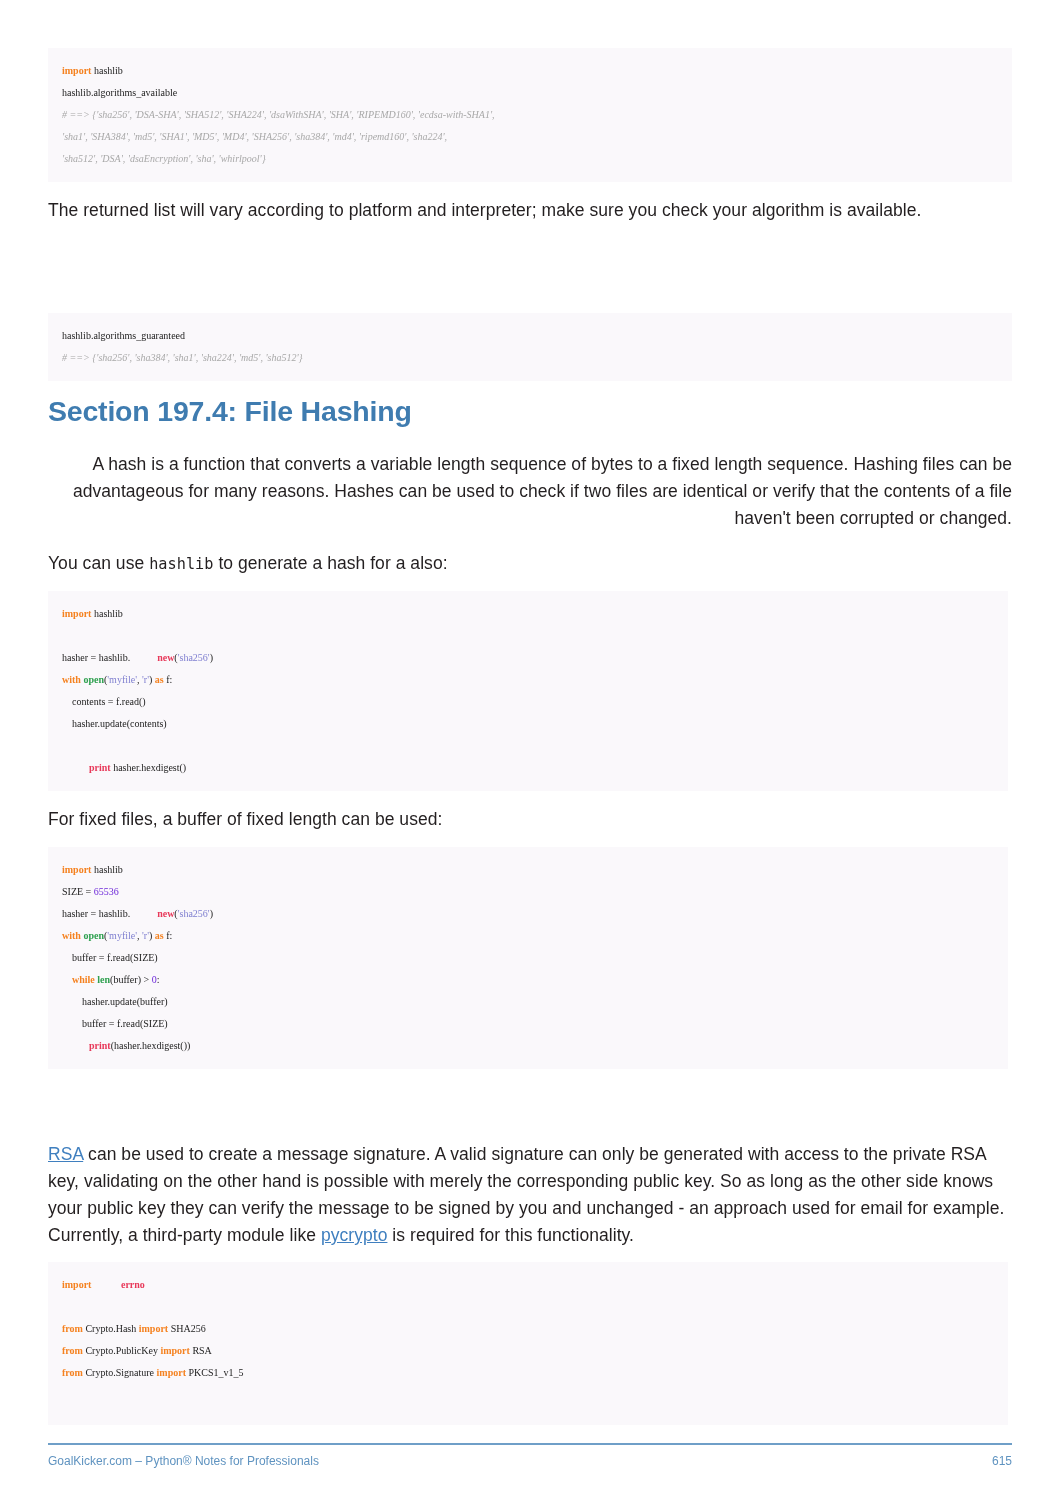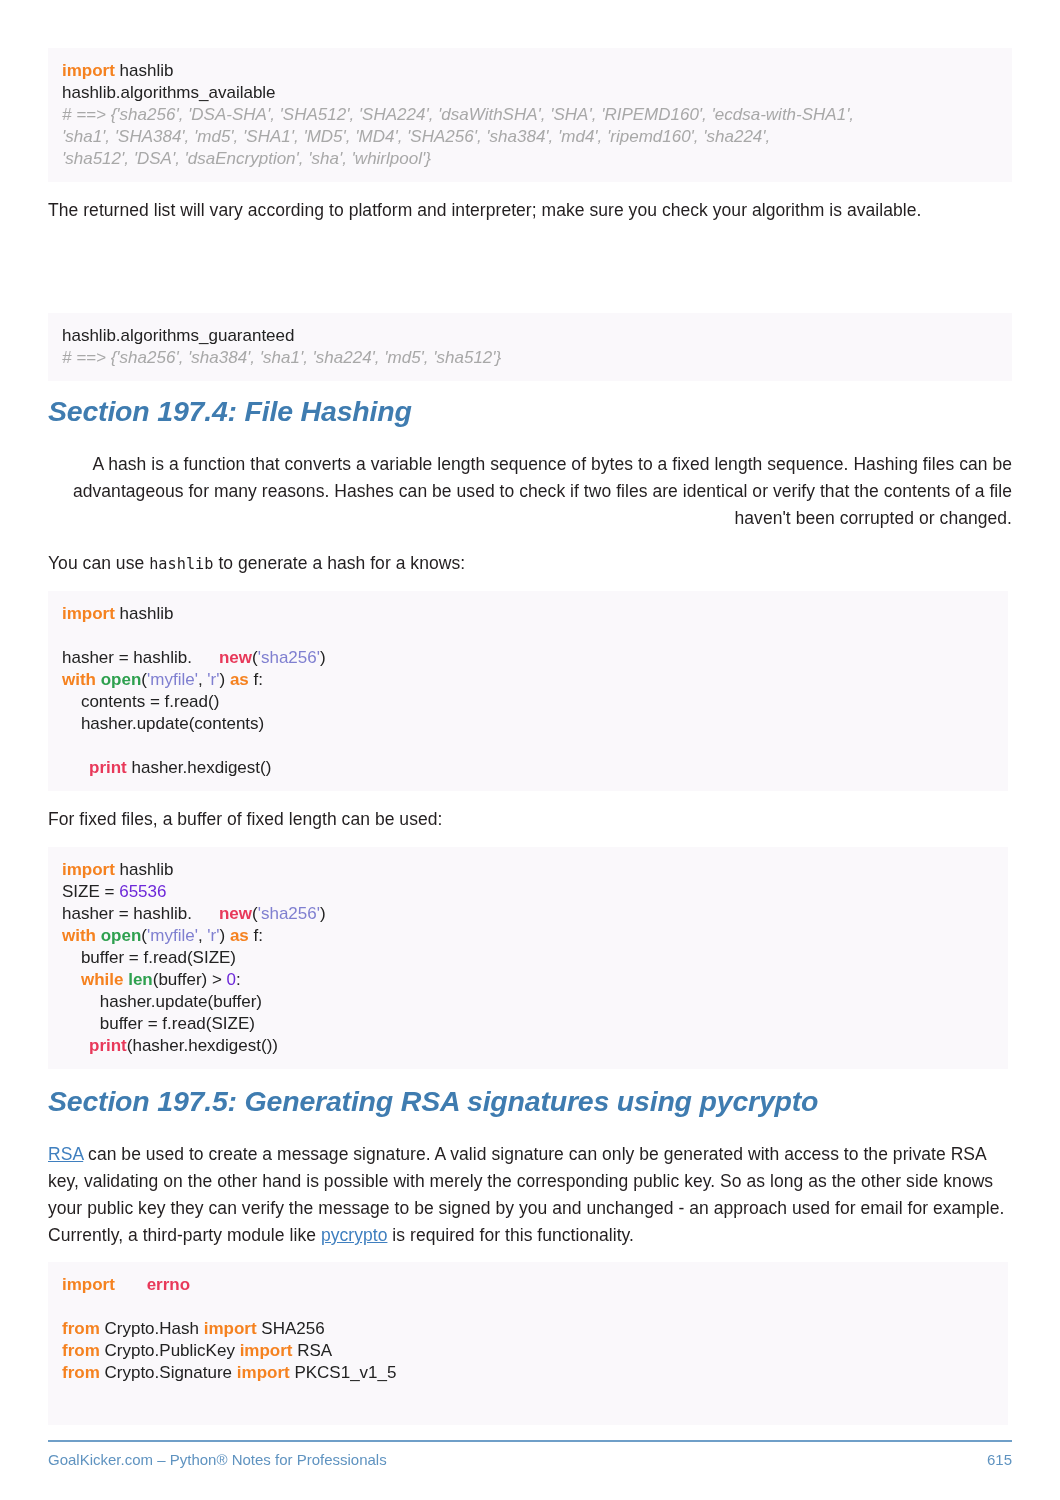--- a/index.html
+++ b/index.html
@@ -20,22 +20,22 @@
     height: 1500px;
     box-sizing: border-box;
     padding: 0 48px;
     background: #ffffff;
     overflow: hidden;
   }
 
   
   .codeblock {
     background: #faf8fb;
-    font-family: Liberation Sans, sans-serif;
-    font-size: 17px;
+    font-family: Liberation Serif, serif;
+    font-size: 10px;
     line-height: 22px;
     color: #222222;
     white-space: pre;
     box-sizing: border-box;
     padding: 12px 14px 12px 14px;
     margin: 0;
     overflow: hidden;
   }
   .codeblock .ln { display: block; min-height: 22px; }
   .kw      { color: #f58220; font-weight: bold; }   
@@ -67,41 +67,40 @@
   }
 
   
   .heading {
     font-size: 28.5px;
     font-weight: bold;
     color: #3f7cb0;
     margin: 0;
     letter-spacing: -0.2px;
     line-height: 34px;
-    font-style: italic;
   }
 
   
   .footer {
     position: absolute;
     left: 48px;
     right: 48px;
     bottom: 32px;
   }
   .footer-rule {
     height: 2px;
     background: #6f9fc8;
     width: 100%;
   }
   .footer-row {
     display: flex;
     justify-content: space-between;
     align-items: baseline;
     margin-top: 9px;
-    font-size: 15px;
+    font-size: 12px;
     color: #5f93c0;
   }
 
   
   .b1 { position:absolute; left:48px; top:48px;   width:964px; }
   .t1 { position:absolute; left:48px; top:197px;  width:964px; }
   .t2 { position:absolute; left:48px; top:242px;  width:964px; }
   .b2 { position:absolute; left:48px; top:313px;  width:964px; }
   .h1 { position:absolute; left:48px; top:394px;  width:964px; }
   .t3 { position:absolute; left:48px; top:451px;  width:964px;text-align:right; }
@@ -122,29 +121,28 @@
 
   <p class="para t1">The returned list will vary according to platform and interpreter; make sure you check your algorithm is available.</p>
 
 
   <pre class="codeblock b2"><span class="ln plain">hashlib.algorithms_guaranteed</span><span class="ln cmt"># ==&gt; {'sha256', 'sha384', 'sha1', 'sha224', 'md5', 'sha512'}</span></pre>
 
   <h2 class="heading h1">Section 197.4: File Hashing</h2>
 
   <p class="para t3">A hash is a function that converts a variable length sequence of bytes to a fixed length sequence. Hashing files can be advantageous for many reasons. Hashes can be used to check if two files are identical or verify that the contents of a file haven't been corrupted or changed.</p>
 
-  <p class="para t4"><span>You can use </span><span class="inline-code">hashlib</span><span> to generate a hash for a knows:</span></p>
+  <p class="para t4"><span>You can use </span><span class="inline-code">hashlib</span><span> to generate a hash for a also:</span></p>
 
   <pre class="codeblock b3"><span class="ln"><span class="kw">import</span><span class="plain"> hashlib</span></span><span class="ln"> </span><span class="ln"><span class="plain">hasher = hashlib.</span><span class="fn">new</span><span class="plain">(</span><span class="str">'sha256'</span><span class="plain">)</span></span><span class="ln"><span class="kw">with</span><span class="plain"> </span><span class="builtin">open</span><span class="plain">(</span><span class="str">'myfile'</span><span class="plain">, </span><span class="str">'r'</span><span class="plain">) </span><span class="kw">as</span><span class="plain"> f:</span></span><span class="ln plain">    contents = f.read()</span><span class="ln plain">    hasher.update(contents)</span><span class="ln"> </span><span class="ln"><span class="fn">print</span><span class="plain"> hasher.hexdigest()</span></span></pre>
 
   <p class="para t5">For fixed files, a buffer of fixed length can be used:</p>
 
   <pre class="codeblock b4"><span class="ln"><span class="kw">import</span><span class="plain"> hashlib</span></span><span class="ln"><span class="plain">SIZE = </span><span class="num">65536</span></span><span class="ln"><span class="plain">hasher = hashlib.</span><span class="fn">new</span><span class="plain">(</span><span class="str">'sha256'</span><span class="plain">)</span></span><span class="ln"><span class="kw">with</span><span class="plain"> </span><span class="builtin">open</span><span class="plain">(</span><span class="str">'myfile'</span><span class="plain">, </span><span class="str">'r'</span><span class="plain">) </span><span class="kw">as</span><span class="plain"> f:</span></span><span class="ln plain">    buffer = f.read(SIZE)</span><span class="ln"><span class="plain">    </span><span class="kw">while</span><span class="plain"> </span><span class="builtin">len</span><span class="plain">(buffer) &gt; </span><span class="num">0</span><span class="plain">:</span></span><span class="ln plain">        hasher.update(buffer)</span><span class="ln plain">        buffer = f.read(SIZE)</span><span class="ln"><span class="fn">print</span><span class="plain">(hasher.hexdigest())</span></span></pre>
 
-  <h2 class="heading h2">Section 197.5: Generating RSA signatures using pycrypto</h2>
 
   <p class="para t6"><a class="link" href="#">RSA</a><span> can be used to create a message signature. A valid signature can only be generated with access to the private RSA key, validating on the other hand is possible with merely the corresponding public key. So as long as the other side knows your public key they can verify the message to be signed by you and unchanged - an approach used for email for example. Currently, a third-party module like </span><a class="link" href="#">pycrypto</a><span> is required for this functionality.</span></p>
 
   <pre class="codeblock b5"><span class="ln"><span class="kw">import</span><span class="plain"> </span><span class="fn">errno</span></span><span class="ln"> </span><span class="ln"><span class="kw">from</span><span class="plain"> Crypto.Hash </span><span class="kw">import</span><span class="plain"> SHA256</span></span><span class="ln"><span class="kw">from</span><span class="plain"> Crypto.PublicKey </span><span class="kw">import</span><span class="plain"> RSA</span></span><span class="ln"><span class="kw">from</span><span class="plain"> Crypto.Signature </span><span class="kw">import</span><span class="plain"> PKCS1_v1_5</span></span></pre>
 
   <div class="footer">
     <div class="footer-rule"></div>
     <div class="footer-row">
       <span>GoalKicker.com – Python® Notes for Professionals</span>
       <span>615</span>

